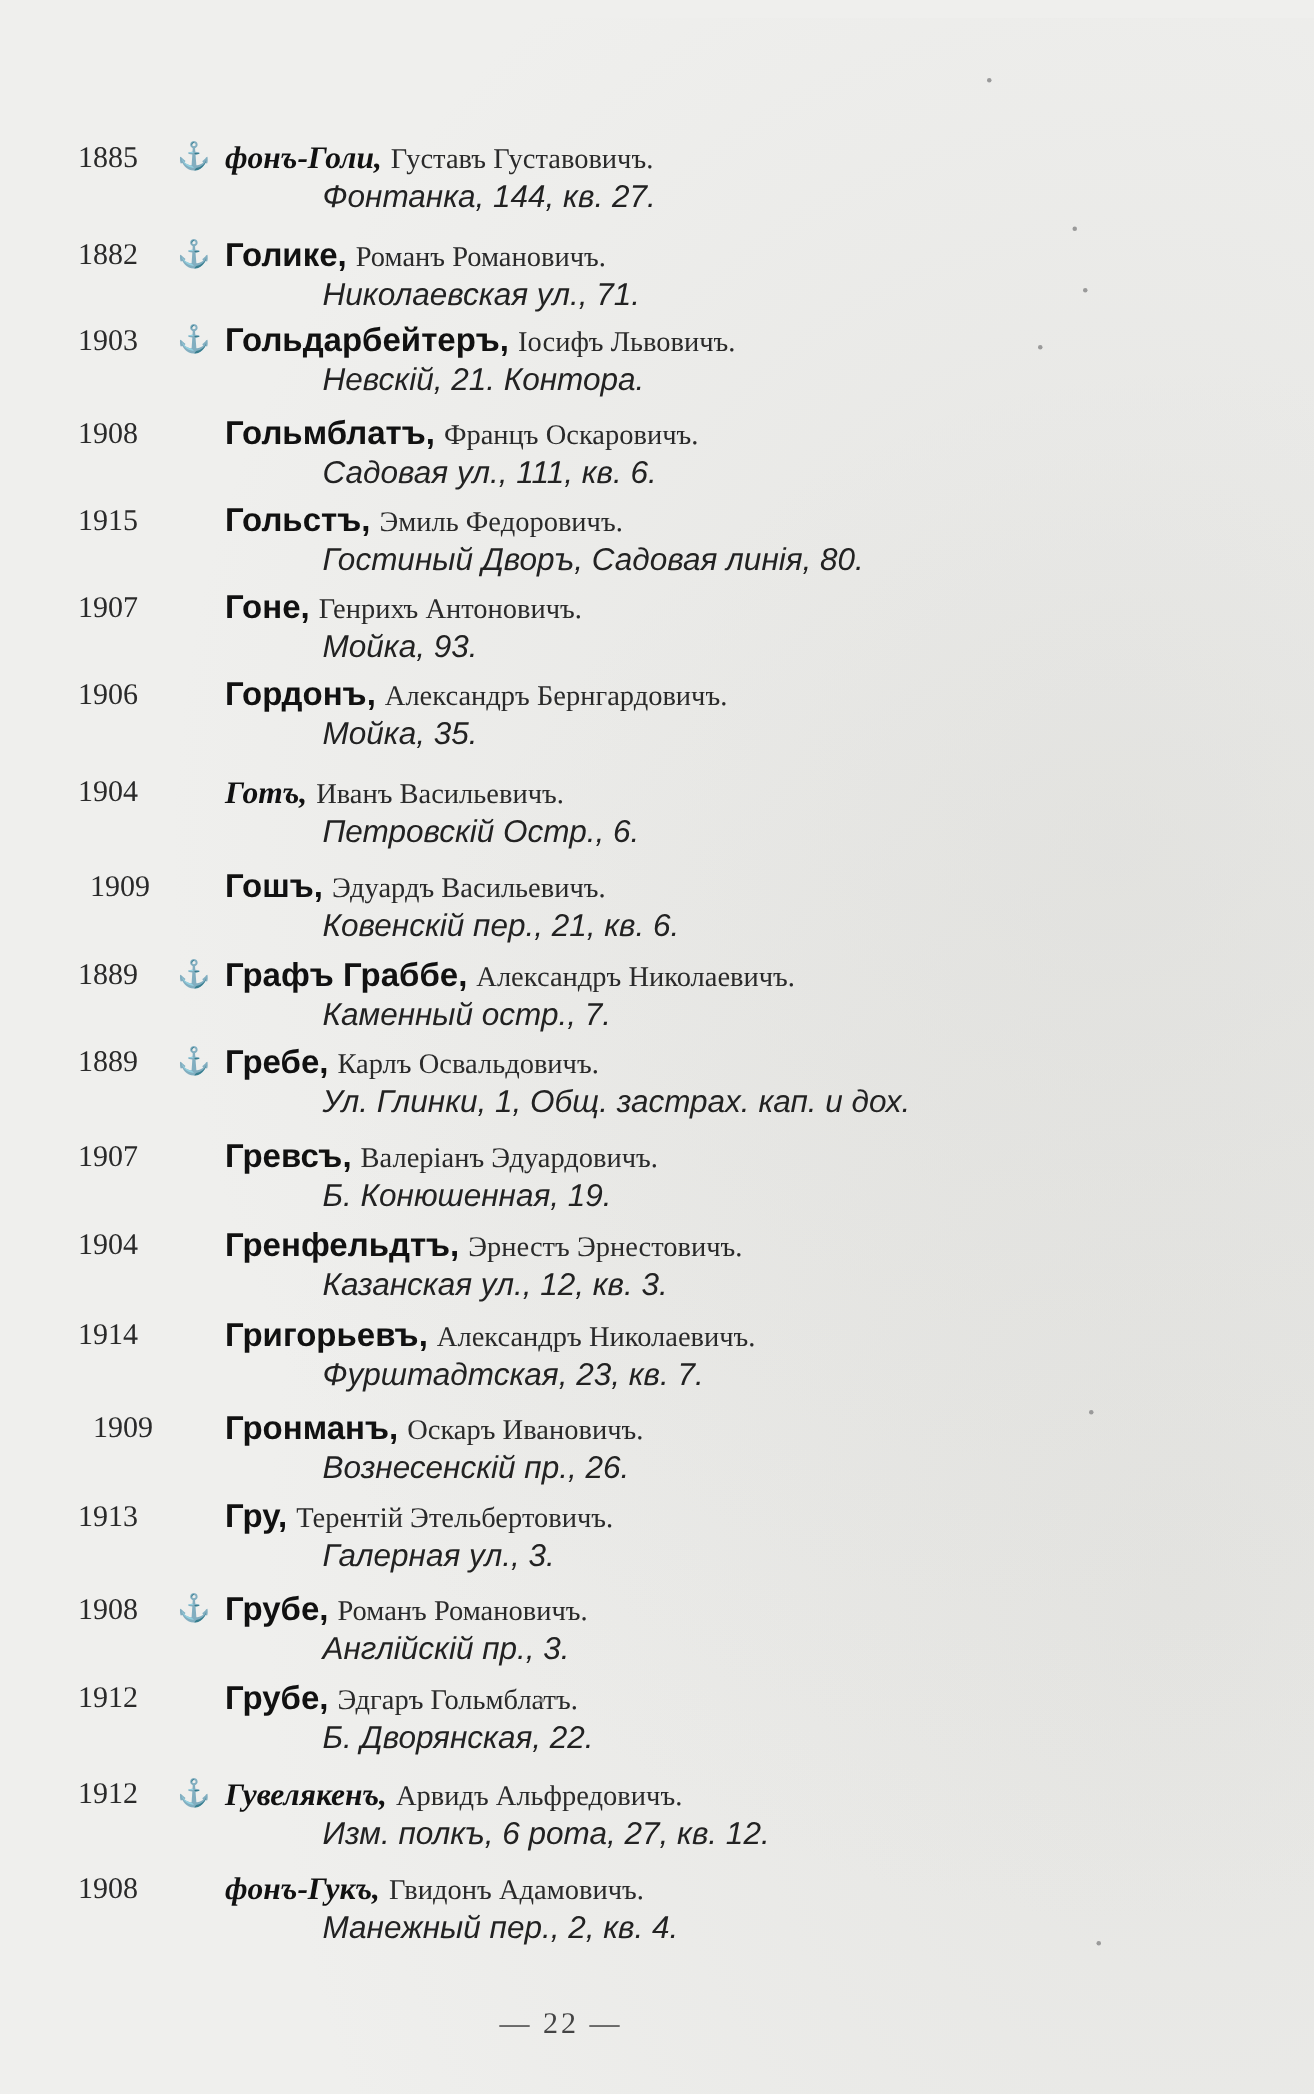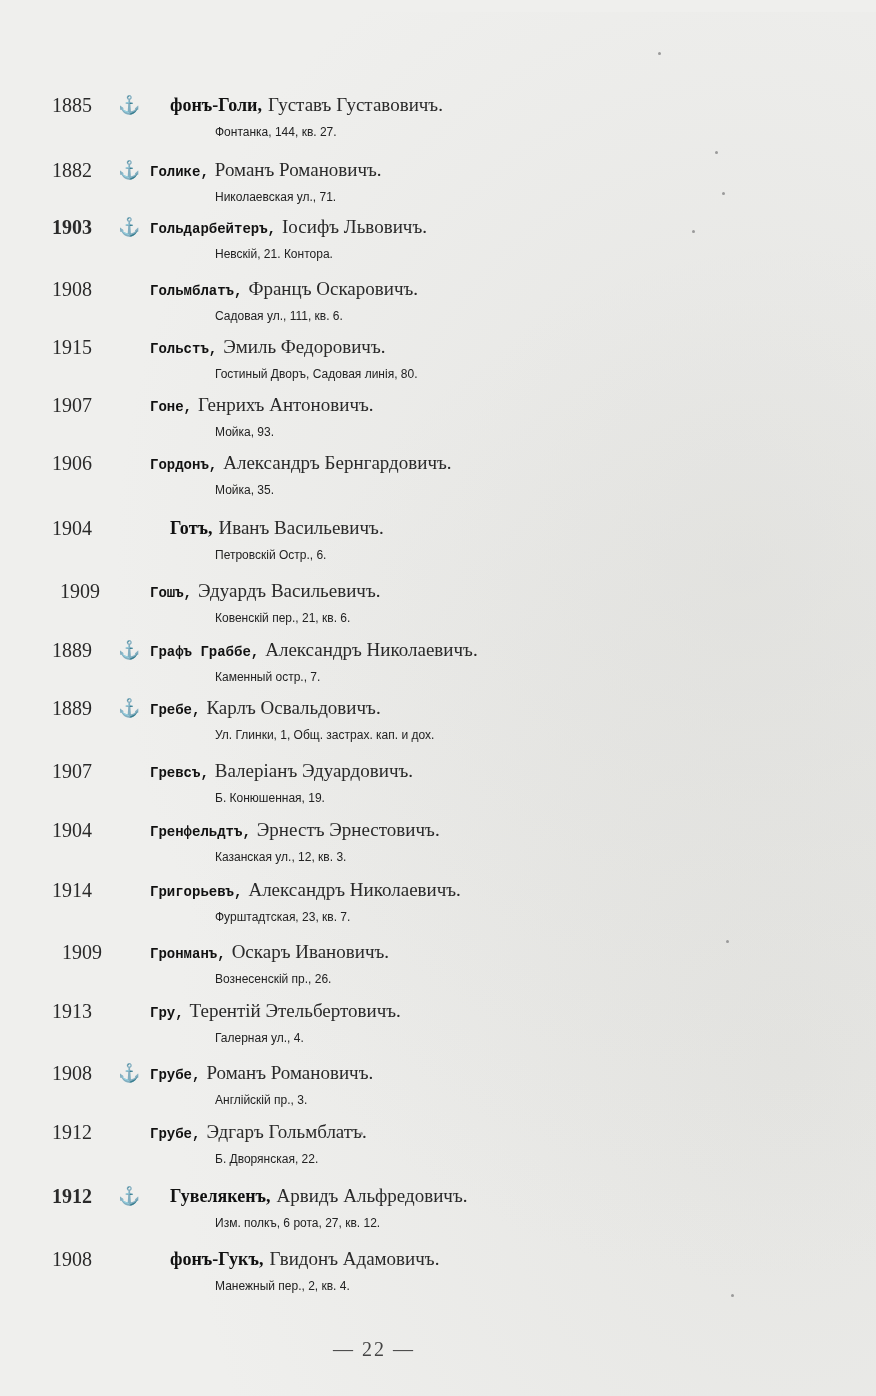--- a/index.html
+++ b/index.html
@@ -39,59 +39,60 @@
     line-height: 28px;
   }
   .year {
     position: absolute;
     left: 52px;
     width: 58px;
     font-family: "Liberation Serif", serif;
     font-size: 20px;
     color: #2a2a2a;
   }
-  .year.bold { font-weight: bold; }
+  .year.bold { font-weight: normal; }
   .anchor {
     position: absolute;
     left: 118px;
     width: 20px;
     font-size: 18px;
     color: #2a2a2a;
   }
   .name-wrap {
     position: absolute;
     left: 150px;
     font-family: "Liberation Serif", serif;
   }
   .surname {
-    font-family: Liberation Mono, monospace;
+    font-family: Liberation Sans, sans-serif;
     font-weight: bold;
-    font-size: 14px;
+    font-size: 22px;
     color: #111;
   }
   .surname.italic {
     font-family: "Liberation Serif", serif;
-    font-size: 18px;
-    margin-left: 20px;
+    font-style: italic;
+    font-size: 21px;
   }
   .given {
     font-family: "Liberation Serif", serif;
     font-size: 19px;
     color: #2a2a2a;
     margin-left: 6px;
   }
   .addr {
     position: absolute;
     left: 215px;
     top: 30px;
     white-space: nowrap;
     font-family: "Liberation Sans", sans-serif;
-    font-size: 12px;
+    font-size: 21px;
     line-height: 22px;
     color: #222;
+    font-style: italic;
   }
   .page-number {
     position: absolute;
     left: 0;
     width: 748px;
     top: 1326px;
     text-align: center;
     font-family: "Liberation Serif", serif;
     font-size: 20px;
     color: #444;
@@ -232,21 +233,21 @@
       <span class="name-wrap"><span class="surname">Гронманъ,</span><span class="given">Оскаръ Ивановичъ.</span></span>
     </div>
     <div class="addr">Вознесенскій пр., 26.</div>
   </div>
 
   <div class="entry" style="top:985px">
     <div class="line1">
       <span class="year">1913</span>
       <span class="name-wrap"><span class="surname">Гру,</span><span class="given">Терентій Этельбертовичъ.</span></span>
     </div>
-    <div class="addr">Галерная ул., 4.</div>
+    <div class="addr">Галерная ул., 3.</div>
   </div>
 
   <div class="entry" style="top:1047px">
     <div class="line1">
       <span class="year">1908</span>
       <span class="anchor">⚓</span>
       <span class="name-wrap"><span class="surname">Грубе,</span><span class="given">Романъ Романовичъ.</span></span>
     </div>
     <div class="addr">Англійскій пр., 3.</div>
   </div>

